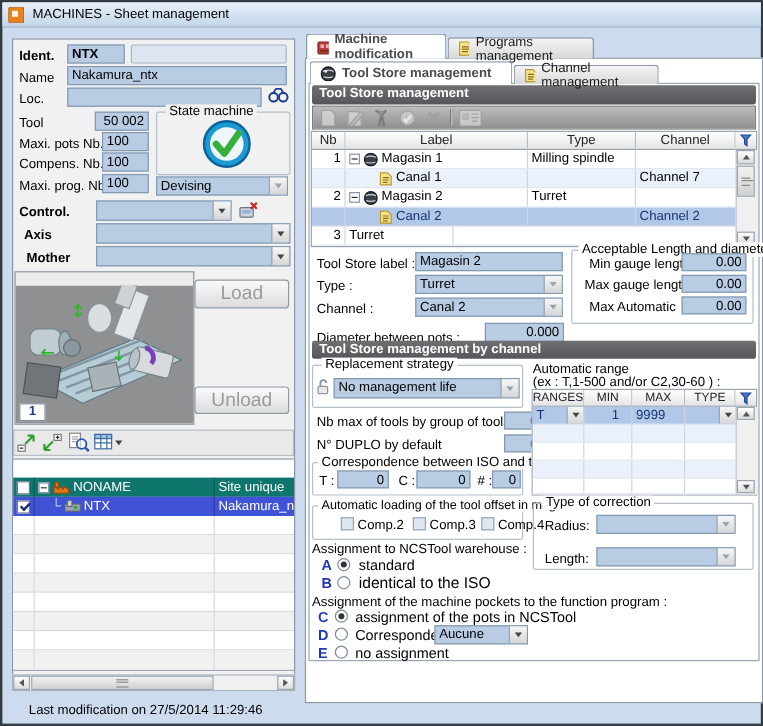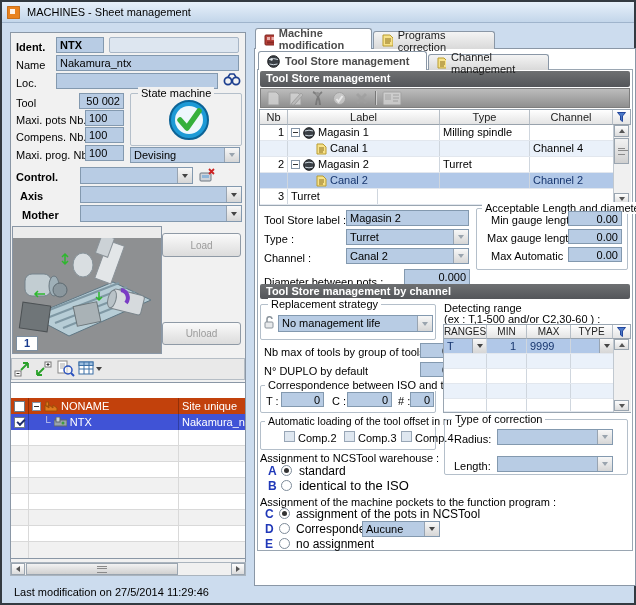--- a/index.html
+++ b/index.html
@@ -24,21 +24,21 @@
     background:linear-gradient(#f7f7f7,#d6d6d6);border-left:1px solid #98a4b2;
     display:flex;align-items:center;justify-content:center;}
   .car{width:0;height:0;border-left:3.5px solid transparent;border-right:3.5px solid transparent;border-top:4px solid #444;}
   .car.dis{border-top-color:#9aa4ae;}
   .gbox{position:absolute;border:1px solid #b4bfca;border-radius:2px;box-sizing:border-box;}
   .gt{position:absolute;white-space:nowrap;font-size:11px;line-height:12px;background:#f1f1f1;padding:0 3px;}
   .gt.w{background:#fff;}
   .shead{position:absolute;background:linear-gradient(#6e7072,#54565a);color:#fff;font-weight:bold;
     font-size:11px;line-height:15px;padding:0 6px;border-radius:2px;box-sizing:border-box;}
   .btn3d{position:absolute;background:linear-gradient(#fafafa,#dcdcdc);border:1px solid #8f9aa6;
-    border-radius:3px;color:#9b9b9b;font-size:10px;display:flex;align-items:center;justify-content:center;box-sizing:border-box;}
+    border-radius:3px;color:#9b9b9b;font-size:16px;display:flex;align-items:center;justify-content:center;box-sizing:border-box;}
   .tab{position:absolute;box-sizing:border-box;border:1px solid #8a97a6;border-bottom:none;
     border-radius:3px 3px 0 0;display:flex;align-items:center;gap:5px;padding:0 8px;font-size:11px;}
   .tab.act{background:#fff;z-index:5;font-weight:bold;color:#4c4c4c;}
   .tab.ina{background:linear-gradient(#f4f4f4,#d9d9d9);z-index:2;color:#1a1a1a;}
   .trow{position:absolute;display:flex;box-sizing:border-box;align-items:stretch;}
   .tc{box-sizing:border-box;border-right:1px solid #cfd6de;padding:1px 3px;overflow:hidden;
     white-space:nowrap;font-size:11px;line-height:13px;display:flex;align-items:center;gap:3px;}
   .th{background:linear-gradient(#fff,#e4e4e4);border-right:1px solid #b6bec6;border-bottom:1px solid #98a2ac;
     justify-content:center;color:#222;}
   .rowline{border-bottom:1px solid #e2e7ee;background:#fff;}
@@ -215,21 +215,21 @@
     <div class="tc th" style="width:150px;position:relative">
       <span>Machines</span>
       <svg style="position:absolute;right:3px;top:2px" width="11" height="11">
           <circle cx="4.5" cy="4.5" r="3.2" fill="none" stroke="#2a52be" stroke-width="1.4"></circle>
           <path d="M7 7 l3 3" stroke="#2a52be" stroke-width="1.6"></path>
         </svg>
     </div>
     <div class="tc th" style="flex:1"></div>
   </div>
 
-  <div class="trow" style="left:9px;top:396px;width:234px;height:16px;background:#c2410c;color:#fff">
+  <div class="trow" style="left:9px;top:396px;width:234px;height:16px;background:#0f766e;color:#fff">
     <div class="tc" style="width:18px;border-color:rgba(0,0,0,.25);justify-content:center">
         <span class="cb"></span>
       </div>
     <div class="tc" style="width:150px;border-color:rgba(0,0,0,.25)">
       <span class="exp"></span>
       <svg width="14" height="11">
           <path d="M1 10 V4 l4 3 V4 l4 3 V4 l4 3 v3 z" fill="#e07a1e" stroke="#9c4f08"></path>
           <rect x="2" y="1" width="2.5" height="4" fill="#e07a1e" stroke="#9c4f08"></rect>
         </svg>
       <span>NONAME</span>
@@ -298,28 +298,28 @@
   <div class="sbtn" style="left:9px;top:561px;width:14px;height:12px">
       <span class="tri-l"></span>
     </div>
   <div class="sbtn" style="left:229px;top:561px;width:14px;height:12px">
       <span class="tri-r"></span>
     </div>
   <div class="sthumb" style="left:24px;top:561px;width:152px;height:12px">
       <span class="grip"></span>
     </div>
 
-  <span class="lbl" style="left:12px;top:584px">Last modification on 27/5/2014 11:29:46</span>
+  <span class="lbl" style="left:22px;top:584px">Last modification on 27/5/2014 11:29:46</span>
 
   <div class="tab ina" style="left:371px;top:29px;width:122px;height:18px">
     <svg width="12" height="13">
         <path d="M1 1 h7 l3 3 v8 h-10 z" fill="#f7e28a" stroke="#b89b2e"></path>
         <path d="M3 5 h6 M3 7 h6 M3 9 h5" stroke="#8a6d1a"></path>
       </svg>
-    <span>Programs correction</span>
+    <span>Programs management</span>
   </div>
   <div class="tab act" style="left:253px;top:26px;width:117px;height:21px">
     <svg width="13" height="13">
         <rect x="1" y="2" width="11" height="10" rx="1" fill="#b5413a" stroke="#7c241f"></rect>
         <rect x="3" y="4" width="3" height="3" fill="#e8b0ac"></rect>
         <rect x="7.5" y="4" width="3" height="3" fill="#e8b0ac"></rect>
         <rect x="3" y="8.5" width="7.5" height="2" fill="#8c2a24"></rect>
       </svg>
     <span>Machine modification</span>
   </div>
@@ -401,21 +401,21 @@
   <div class="trow rowline rowcanal" style="left:258px;top:139px;width:353px;height:16px">
     <div class="tc" style="width:28px"></div>
     <div class="tc" style="width:152px;padding-left:28px">
       <svg width="11" height="12">
           <path d="M1 1 h6 l3 3 v7 h-9 z" fill="#f7e28a" stroke="#b89b2e"></path>
           <path d="M3 5 h5 M3 7 h5 M3 9 h4" stroke="#8a6d1a"></path>
         </svg>
       <span>Canal 1</span>
       </div>
     <div class="tc" style="width:90px"></div>
-    <div class="tc" style="width:83px;border-right:none">Channel 4</div>
+    <div class="tc" style="width:83px;border-right:none">Channel 7</div>
   </div>
 
   <div class="trow rowline" style="left:258px;top:155px;width:353px;height:16px">
     <div class="tc" style="width:28px;justify-content:flex-end">2</div>
     <div class="tc" style="width:152px">
         <span class="exp"></span>
       <svg width="12" height="12">
           <circle cx="6" cy="6" r="5.3" fill="#3a3f45" stroke="#17191c"></circle>
           <path d="M1.8 4 a6.5 3 0 0 1 8.4 0 M2.2 8.2 a6.5 3 0 0 0 7.6 0" stroke="#cdd6dd" fill="none"></path>
         </svg>
@@ -521,21 +521,21 @@
   <span class="lbl" style="left:413px;top:430px">Comp.4</span>
 
   <span class="lbl" style="left:258px;top:450px">Assignment to NCSTool warehouse :</span>
   <span class="letter" style="left:266px;top:463px">A</span>
   <span class="radio sel" style="left:279px;top:463px"></span>
   <span class="lbl" style="left:297px;top:463px;font-size:12px">standard</span>
   <span class="letter" style="left:266px;top:478px">B</span>
   <span class="radio" style="left:279px;top:478px"></span>
   <span class="lbl" style="left:297px;top:478px;font-size:13px">identical to the ISO</span>
 
-  <span class="lbl" style="left:442px;top:300px">Detecting range</span>
+  <span class="lbl" style="left:442px;top:300px">Automatic range</span>
   <span class="lbl" style="left:442px;top:311px">(ex : T,1-500 and/or C2,30-60 ) :</span>
   <div class="abs" style="left:441px;top:322px;width:188px;height:89px;border:1px solid #9aa6b2;background:#fff;box-sizing:border-box"></div>
   <div class="trow" style="left:442px;top:323px;width:186px;height:14px">
     <div class="tc th" style="width:43px;font-size:10px">RANGES</div>
     <div class="tc th" style="width:40px;font-size:10px">MIN</div>
     <div class="tc th" style="width:44px;font-size:10px">MAX</div>
     <div class="tc th" style="width:42px;font-size:10px">TYPE</div>
     <div class="tc th" style="width:17px;border-right:none">
       <svg width="11" height="12">
           <path d="M1.5 1.5 h8 l-3 3.5 v5.5 l-2 -1.5 v-4 z" fill="#4a78c8" stroke="#23469c"></path>

